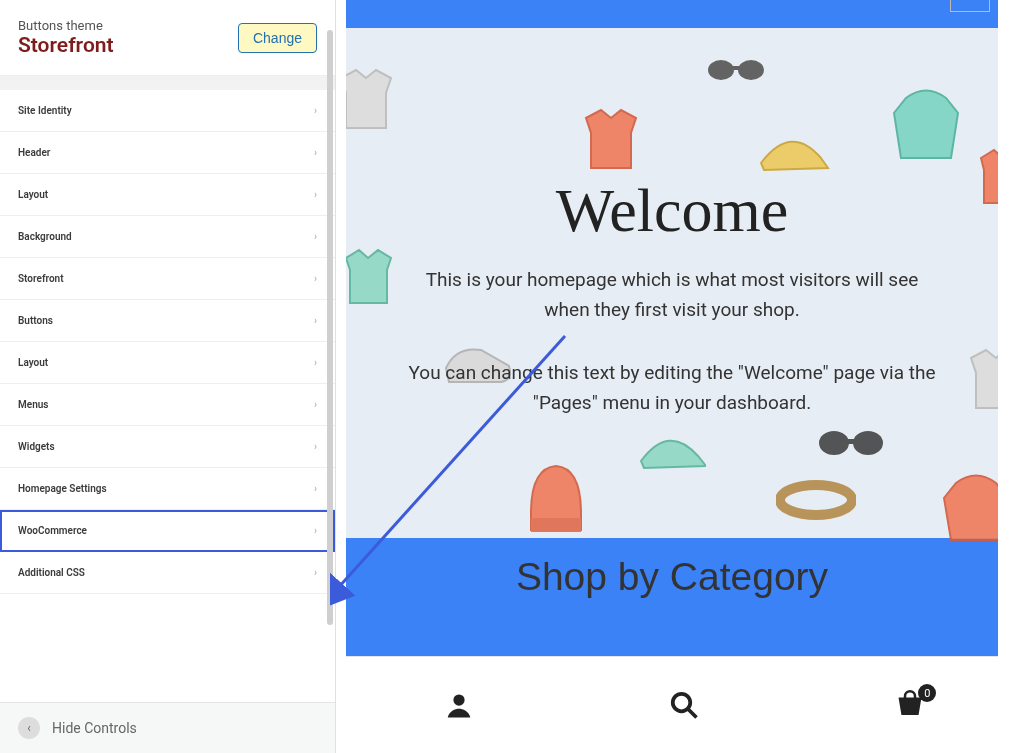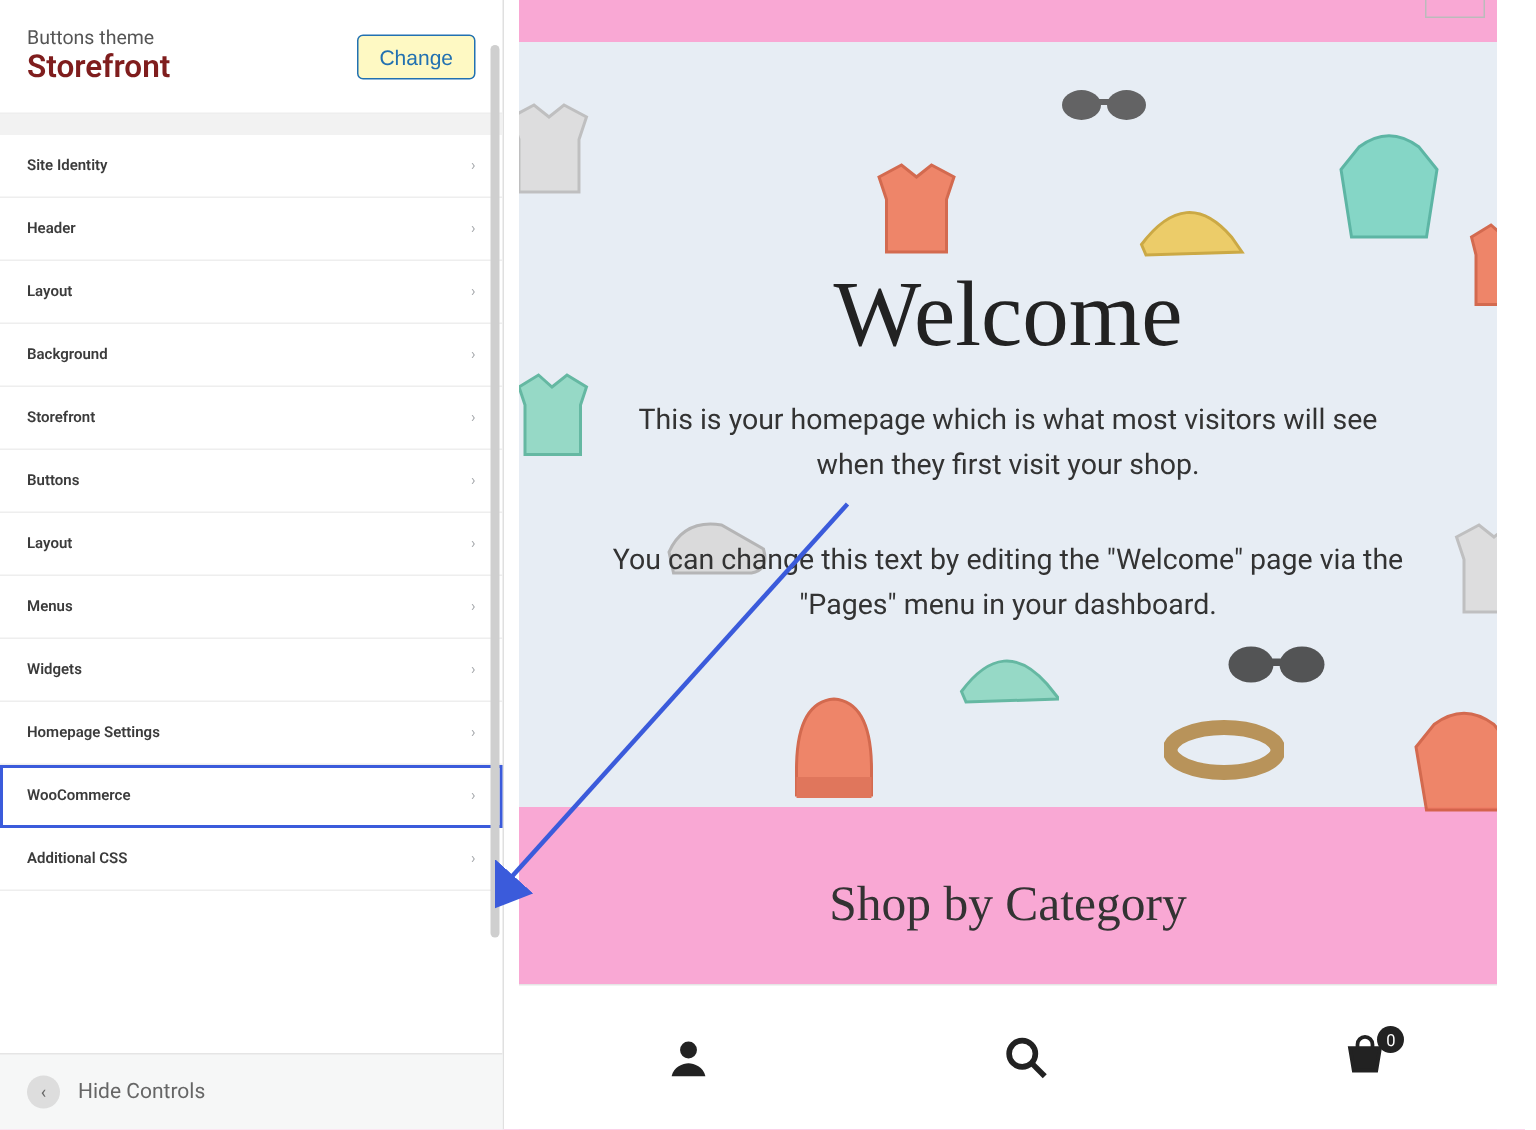--- a/index.html
+++ b/index.html
@@ -47,42 +47,42 @@
     border-top:1px solid #e5e5e5; color:#666; font-size:14px; cursor:pointer;
     background:#f6f7f7;
   }
   .hide-controls .circ {
     width:22px; height:22px; border-radius:50%; background:#ddd;
     display:flex; align-items:center; justify-content:center; font-size:12px; color:#666;
   }
   
   .preview {
     position:absolute; left:346px; top:0; width:652px; height:753px;
-    background:#f9a8d4; overflow:hidden;
+    background:#3b82f6; overflow:hidden;
   }
   .hero {
     position:absolute; left:0; top:28px; width:678px; height:510px;
     background:#e7edf4;
   }
   .hero-title {
     position:absolute; top:175px; left:0; width:100%; text-align:center;
     font-family: Georgia, 'Times New Roman', serif;
     font-size:62px; color:#222; font-weight:400;
   }
   .hero-p1, .hero-p2 {
     position:absolute; left:0; width:100%; text-align:center;
     font-size:19px; color:#333; line-height:1.6;
     padding:0 60px;
   }
   .hero-p1 { top:265px; }
   .hero-p2 { top:358px; }
   .section-title {
-    position:absolute; top:585px; left:0; width:100%; text-align:center;
-    font-family: Liberation Serif, serif;
-    font-size:33px; color:#333;
+    position:absolute; top:555px; left:0; width:100%; text-align:center;
+    font-family: Liberation Sans, sans-serif;
+    font-size:39px; color:#333;
   }
   .bottom-bar {
     position:absolute; left:0; top:656px; width:678px; height:97px;
     background:#fff; border-top:1px solid #e5e5e5;
     display:flex; justify-content:space-around; align-items:center;
   }
   .bb-icon { font-size:28px; color:#222; position:relative; cursor:pointer;}
   .badge {
     position:absolute; top:-6px; right:-10px; background:#222; color:#fff;
     border-radius:50%; width:18px; height:18px; font-size:11px; display:flex;

